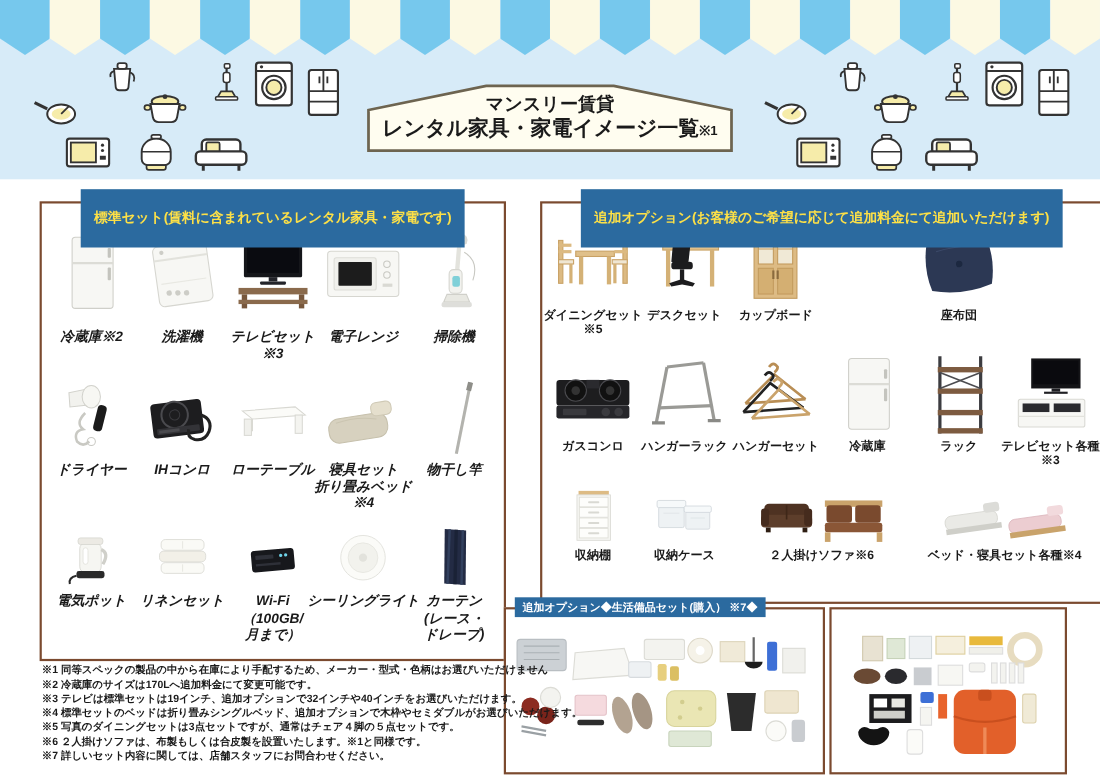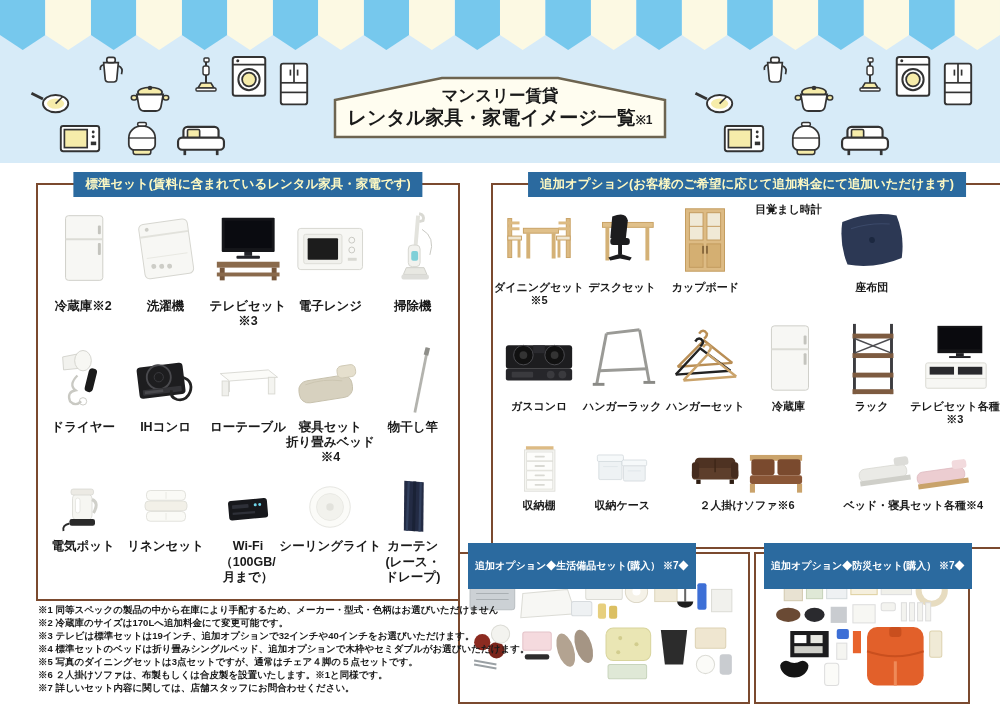--- a/index.html
+++ b/index.html
@@ -19,24 +19,24 @@
   .title-box svg.frame{position:absolute;left:0;top:0;width:100%;height:100%;}
   .title-text{position:relative;text-align:center;padding-top:11px;font-weight:bold;}
   .t1{font-size:16.5px;line-height:1.25;}
   .t2{font-size:19px;line-height:1.25;}
   .note{font-size:12px;}
   
   .panel{position:absolute;background:#ffffff;border:2px solid var(--border,#7b4a2f);}
   #std-panel{left:36px;top:183px;width:420px;height:414px;}
   #opt-panel{left:458px;top:183px;width:508px;height:362px;margin-left:33px;}
   .tab{position:absolute;top:-13px;left:50%;transform:translateX(-50%);
-       background:var(--blue,#2b6a9f);color:#fef9c3;font-weight:bold;font-size:12.5px;
-       padding:4px 12px;white-space:nowrap;z-index:2;}
+       background:var(--blue,#2b6a9f);color:#fde047;font-weight:bold;font-size:12.5px;
+       padding:18px 12px;white-space:nowrap;z-index:2;}
   .rows{padding:16px 6px 4px;}
-  .grid5{display:grid;grid-template-columns:repeat(5,1fr);column-gap:4px;}
+  .grid5{display:grid;grid-template-columns:repeat(5,1fr);column-gap:4px;font-style:italic;}
   .grid6{display:grid;grid-template-columns:repeat(6,1fr);column-gap:3px;}
   .grid12{display:grid;grid-template-columns:repeat(12,1fr);column-gap:3px;}
   .card{display:flex;flex-direction:column;align-items:center;min-width:0;}
   .item-icon{width:100%;display:flex;align-items:flex-end;justify-content:center;}
   .item-icon svg{height:100%;width:auto;}
   .item-label{font-weight:bold;font-size:12.5px;text-align:center;white-space:pre-line;
               word-break:keep-all;line-height:1.22;margin-top:2px;}
   #std-panel .r1 .item-icon{height:96px;}
   #std-panel .r2 .item-icon{height:74px;}
   #std-panel .r3 .item-icon{height:60px;}
@@ -45,21 +45,21 @@
   #opt-panel .item-label{font-size:11px;}
   #opt-panel .or1 .item-icon,#opt-panel .or2 .item-icon{height:78px;}
   #opt-panel .or3 .item-icon{height:58px;}
   #opt-panel .or2{margin-top:12px;}
   #opt-panel .or3{margin-top:12px;}
   
   .mini-box{position:absolute;border:2px solid var(--border,#7b4a2f);background:#fff;}
   #life-box{left:458px;top:552px;width:288px;height:148px;}
   #disaster-box{left:754px;top:552px;width:212px;height:148px;}
   .mini-tab{position:absolute;top:-11px;left:8px;background:var(--blue,#2b6a9f);color:#fff;
-            font-weight:bold;font-size:10px;padding:16px 7px;white-space:nowrap;z-index:2;}
+            font-weight:bold;font-size:10px;padding:2px 7px;white-space:nowrap;z-index:2;}
   .collage{position:absolute;left:6px;right:6px;top:10px;bottom:4px;
            display:flex;align-items:center;justify-content:center;}
   .collage svg{width:100%;height:100%;}
   
   #footnotes{position:absolute;left:38px;top:603px;width:440px;}
   .fn-line{font-size:9.5px;font-weight:bold;color:#1a1a1a;line-height:13px;white-space:nowrap;}
 </style>
 </head>
 <body>
 
@@ -707,21 +707,20 @@
         <rect x="140" y="88" width="38" height="14" rx="2" fill="#dfe8d6" stroke="#c8d4bc"></rect>
         <path d="M192,54 h26 l-4,34 h-18z" fill="#2c2c2c"></path>
         <rect x="226" y="52" width="30" height="20" rx="2" fill="#efe6d0" stroke="#ddd2b4"></rect>
         <circle cx="236" cy="88" r="9" fill="#fbfbf8" stroke="#dcdcd6"></circle>
         <rect x="250" y="78" width="12" height="20" rx="3" fill="#c9ccd0"></rect>
       </svg>
     </div>
   </div>
 
   <div class="mini-box" id="disaster-box">
-    <div class="mini-tab">追加オプション◆防災セット(購入） ※7◆</div>
     <div class="collage">
       <svg viewBox="0 0 198 120">
         <rect x="22" y="8" width="18" height="22" fill="#e8e2d2" stroke="#d2c9ae"></rect>
         <rect x="44" y="10" width="16" height="18" fill="#dfe8d6" stroke="#c6d2b8"></rect>
         <rect x="64" y="8" width="20" height="20" fill="#eef1f3" stroke="#d4dadc"></rect>
         <rect x="88" y="8" width="26" height="16" fill="#f5efdd" stroke="#decf9e"></rect>
         <rect x="118" y="8" width="30" height="8" fill="#e8b93c"></rect>
         <rect x="118" y="18" width="30" height="6" fill="#f0f0ea" stroke="#dddddd"></rect>
         <circle cx="168" cy="20" r="13" fill="none" stroke="#e7dcc0" stroke-width="6"></circle>
         <ellipse cx="26" cy="44" rx="12" ry="7" fill="#6a4a34"></ellipse>

